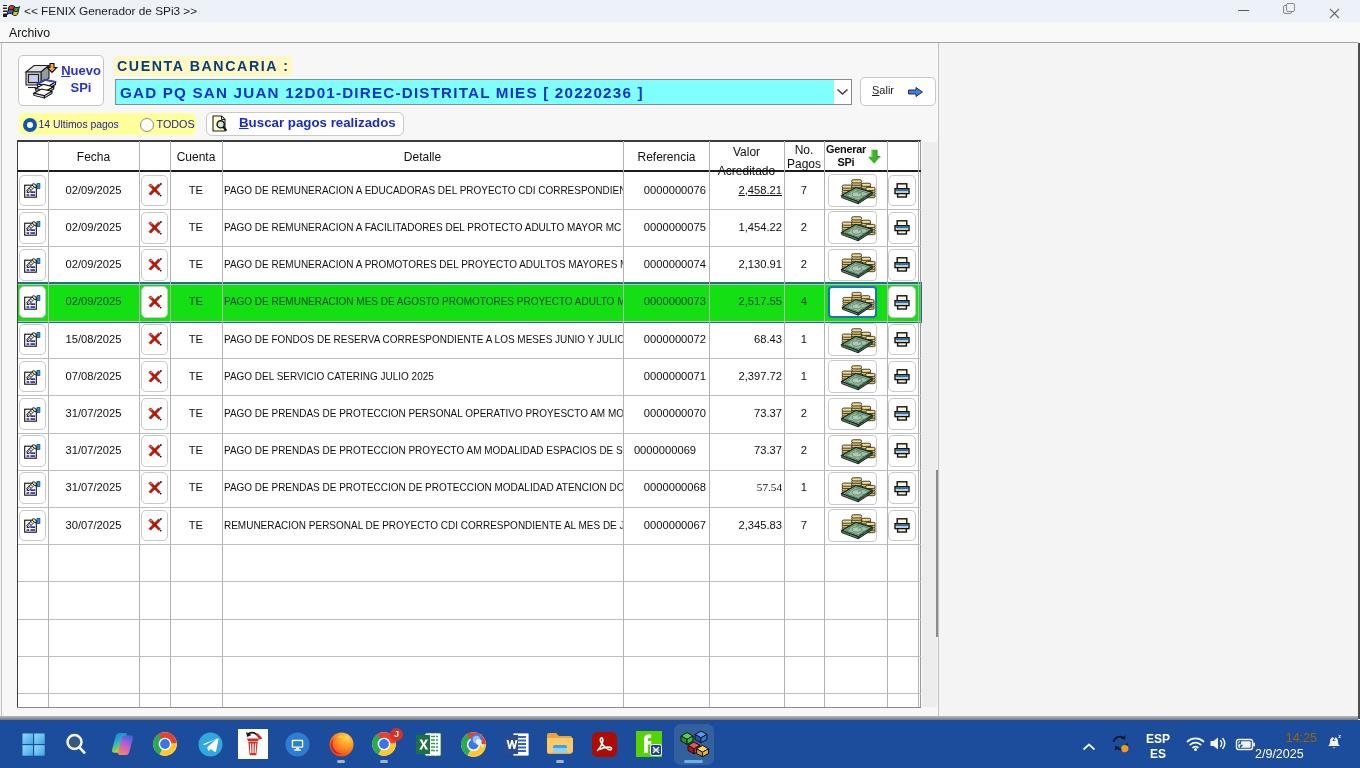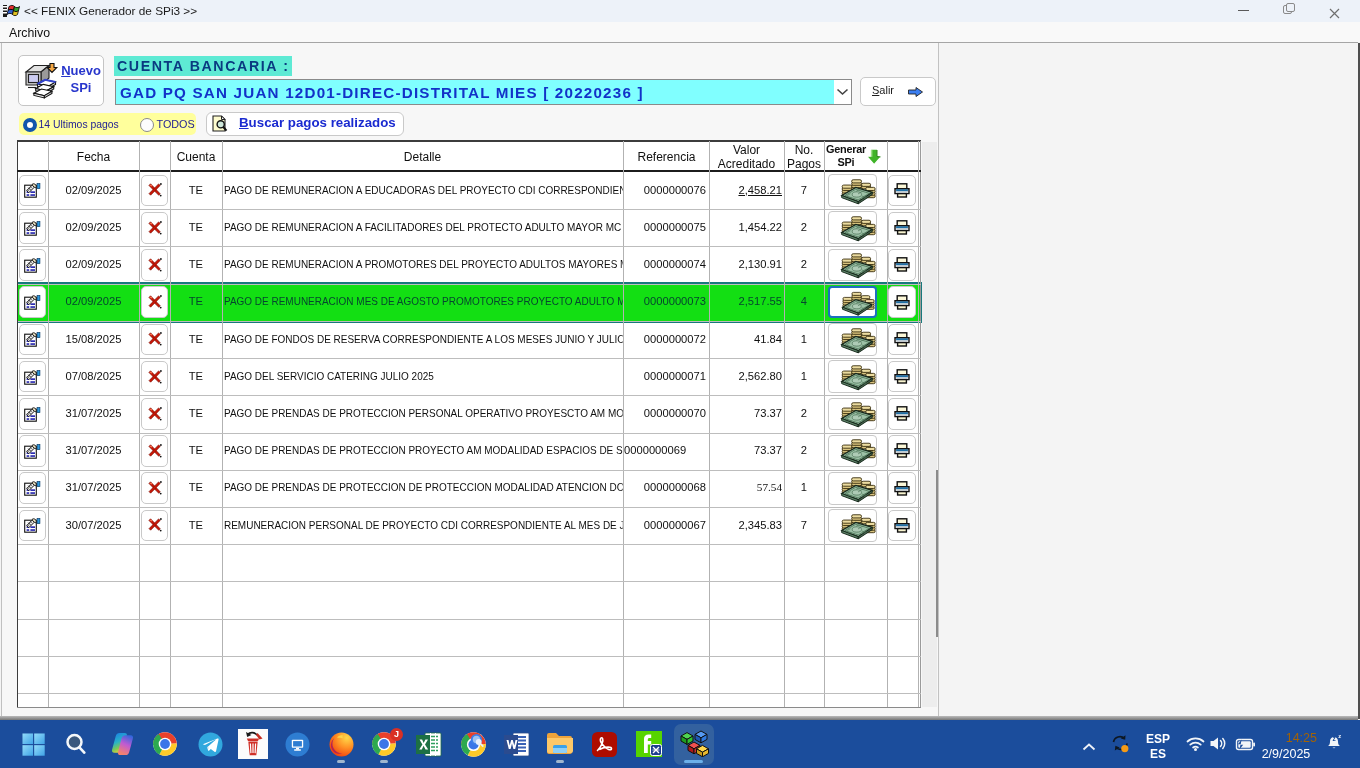--- a/index.html
+++ b/index.html
@@ -73,21 +73,21 @@
         <path d="M11 7 L19 2.4 L19 4.8 L11 9.4 Z" fill="#d8d8d8" stroke="#111" stroke-width="1.1"></path>
       </g>
 <g transform="translate(11.9,27) scale(0.95)">
         <path d="M0 4.4 L8 0 L19 2.4 L11 7 Z" fill="#fff" stroke="#111" stroke-width="1.1"></path>
         <path d="M0 4.4 L11 7 L11 9.4 L0 6.8 Z" fill="#ececec" stroke="#111" stroke-width="1.1"></path>
         <path d="M11 7 L19 2.4 L19 4.8 L11 9.4 Z" fill="#d8d8d8" stroke="#111" stroke-width="1.1"></path>
       </g>
 </svg></div>
 <div class="abs" style="left:58.5px;top:63px;width:45px;text-align:center;font-weight:bold;font-size:13px;color:#2836cc;line-height:16.5px;"><span style="text-decoration:underline;">N</span>uevo<br>SPi</div>
 
-<div class="abs" style="left:114px;top:55.5px;height:20px;background:#5eead4;color:#0a3a80;font-weight:bold;font-size:14.2px;letter-spacing:1.6px;padding:1px 3px 4px 3px;line-height:18px;">CUENTA BANCARIA :</div>
+<div class="abs" style="left:114px;top:55.5px;height:20px;background:#fef9c3;color:#0a3a80;font-weight:bold;font-size:14.2px;letter-spacing:1.6px;padding:1px 3px 4px 3px;line-height:18px;">CUENTA BANCARIA :</div>
 
 <div class="abs" style="left:115px;top:79px;width:737px;height:26px;border:1px solid #8a8a8a;background:#80ffff;"></div>
 <div class="abs" style="left:120px;top:84px;font-weight:bold;font-size:15.2px;letter-spacing:1.2px;color:#1232c8;">GAD PQ SAN JUAN 12D01-DIREC-DISTRITAL MIES [ 20220236 ]</div>
 <div class="abs" style="left:834px;top:80px;width:17px;height:24px;background:#fff;"></div>
 <svg class="abs" style="left:836px;top:88px;" width="13" height="8" viewBox="0 0 13 8">
     <path d="M1.5 1.5 L6.5 6 L11.5 1.5" fill="none" stroke="#444" stroke-width="1.6"></path>
   </svg>
 
 <div class="abs" style="left:859.5px;top:76.5px;width:76px;height:29px;background:#fff;border:1px solid #c9c9c9;border-radius:5px;"></div>
 <div class="abs" style="left:872px;top:84px;font-size:11px;color:#1c1c1c;"><span style="text-decoration:underline;">S</span>alir</div>
@@ -142,21 +142,21 @@
 <div class="hline" style="left:17.5px;top:507.0px;width:903.1px;"></div>
 <div class="hline" style="left:17.5px;top:544.2px;width:903.1px;"></div>
 <div class="hline" style="left:17.5px;top:581.4px;width:903.1px;"></div>
 <div class="hline" style="left:17.5px;top:618.6px;width:903.1px;"></div>
 <div class="hline" style="left:17.5px;top:655.9px;width:903.1px;"></div>
 <div class="hline" style="left:17.5px;top:693.1px;width:903.1px;"></div>
 <div class="hdrtxt" style="left:53px;top:149.5px;width:81px;">Fecha</div>
 <div class="hdrtxt" style="left:170px;top:149.5px;width:52px;">Cuenta</div>
 <div class="hdrtxt" style="left:222px;top:149.5px;width:401px;">Detalle</div>
 <div class="hdrtxt" style="left:624px;top:149.5px;width:85px;">Referencia</div>
-<div class="hdrtxt" style="left:709px;top:143px;width:75px;line-height:14px;">Valor<br>Acreditado</div>
+<div class="hdrtxt" style="left:709px;top:143px;width:75px;line-height:19px;">Valor<br>Acreditado</div>
 <div class="hdrtxt" style="left:784px;top:143px;width:40px;line-height:14px;">No.<br>Pagos</div>
 <div class="hdrtxt" style="left:824px;top:142.5px;width:44px;line-height:13px;font-weight:bold;font-size:10.9px;letter-spacing:-0.25px;">Generar<br>SPi</div>
 <div class="abs" style="left:866px;top:147.5px;"><svg width="17" height="18" viewBox="0 0 17 18">
         <path d="M4.6 1 h7 v7.2 h4 L8.1 16.8 L0.6 8.2 h4 Z" fill="#3fb328" stroke="#fff" stroke-width="1.3"></path>
         <path d="M5.6 2 v6.8" stroke="#9ade85" stroke-width="1.6"></path>
         <path d="M11 2 v6.5 l3.5 0.4" stroke="#2a8219" stroke-width="1" fill="none"></path>
       </svg></div>
 <div class="cellbtn" style="left:19.3px;top:174.6px;width:26.5px;height:31.8px;">
       <svg width="17" height="16" viewBox="0 0 17 16">
         <rect x="0.7" y="3.2" width="11.6" height="12" fill="#fff" stroke="#111" stroke-width="1.1"></rect>
@@ -424,21 +424,21 @@
         <path d="M2 3.5 L3.5 1.8 L13.2 11.8 L11.8 13.3 Z" fill="#cc1505" stroke="#7a0d02" stroke-width="0.7"></path>
         <path d="M11.6 1.9 L13.2 3.4 L3.6 13.2 L2.1 11.6 Z" fill="#cc1505" stroke="#7a0d02" stroke-width="0.7"></path>
         <path d="M3 3 l2.2 1" stroke="#ff7755" stroke-width="1.1"></path>
         <circle cx="13.9" cy="2" r="0.9" fill="#111"></circle>
         <circle cx="13.7" cy="13.6" r="0.9" fill="#111"></circle>
       </svg>
     </div>
 <div class="rowtxt" style="left:170px;top:332.5px;width:51.6px;text-align:center;">TE</div>
 <div class="rowtxt" style="font-size:11.2px;transform:scaleX(0.892);transform-origin:0 50%;left:224px;top:332.5px;width:447px;overflow:hidden;">PAGO DE FONDOS DE RESERVA CORRESPONDIENTE A LOS MESES JUNIO Y JULIO</div>
 <div class="rowtxt" style="left:624px;top:332.5px;width:82px;text-align:right;">0000000072</div>
-<div class="rowtxt" style="left:709px;top:332.5px;width:73px;text-align:right;">41.84</div>
+<div class="rowtxt" style="left:709px;top:332.5px;width:73px;text-align:right;">68.43</div>
 <div class="rowtxt" style="left:784px;top:332.5px;width:39.7px;text-align:center;">1</div>
 <div class="cellbtn" style="left:827.8px;top:323.1px;width:49px;height:32.6px;border:1px solid #c9c9c9;border-radius:4px;">
       <svg width="38" height="27" viewBox="0 0 46 32" style="margin-left:9px;margin-top:2px;">
         <rect x="5" y="16.9" width="12" height="3.8" rx="1.9" fill="#d9c47e" stroke="#3a2f10" stroke-width="1.1"></rect>
         <rect x="5" y="14.0" width="12" height="3.8" rx="1.9" fill="#d9c47e" stroke="#3a2f10" stroke-width="1.1"></rect>
         <rect x="5" y="11.1" width="12" height="3.8" rx="1.9" fill="#d9c47e" stroke="#3a2f10" stroke-width="1.1"></rect>
         <rect x="5" y="8.2" width="12" height="3.8" rx="1.9" fill="#ecdca0" stroke="#3a2f10" stroke-width="1.1"></rect>
         <rect x="16.5" y="10.5" width="12" height="3.8" rx="1.9" fill="#d9c47e" stroke="#3a2f10" stroke-width="1.1"></rect>
         <rect x="16.5" y="7.6" width="12" height="3.8" rx="1.9" fill="#d9c47e" stroke="#3a2f10" stroke-width="1.1"></rect>
         <rect x="16.5" y="4.7" width="12" height="3.8" rx="1.9" fill="#d9c47e" stroke="#3a2f10" stroke-width="1.1"></rect>
@@ -486,21 +486,21 @@
         <path d="M2 3.5 L3.5 1.8 L13.2 11.8 L11.8 13.3 Z" fill="#cc1505" stroke="#7a0d02" stroke-width="0.7"></path>
         <path d="M11.6 1.9 L13.2 3.4 L3.6 13.2 L2.1 11.6 Z" fill="#cc1505" stroke="#7a0d02" stroke-width="0.7"></path>
         <path d="M3 3 l2.2 1" stroke="#ff7755" stroke-width="1.1"></path>
         <circle cx="13.9" cy="2" r="0.9" fill="#111"></circle>
         <circle cx="13.7" cy="13.6" r="0.9" fill="#111"></circle>
       </svg>
     </div>
 <div class="rowtxt" style="left:170px;top:369.7px;width:51.6px;text-align:center;">TE</div>
 <div class="rowtxt" style="font-size:11.2px;transform:scaleX(0.892);transform-origin:0 50%;left:224px;top:369.7px;width:447px;overflow:hidden;">PAGO DEL SERVICIO CATERING JULIO 2025</div>
 <div class="rowtxt" style="left:624px;top:369.7px;width:82px;text-align:right;">0000000071</div>
-<div class="rowtxt" style="left:709px;top:369.7px;width:73px;text-align:right;">2,562.80</div>
+<div class="rowtxt" style="left:709px;top:369.7px;width:73px;text-align:right;">2,397.72</div>
 <div class="rowtxt" style="left:784px;top:369.7px;width:39.7px;text-align:center;">1</div>
 <div class="cellbtn" style="left:827.8px;top:360.3px;width:49px;height:32.6px;border:1px solid #c9c9c9;border-radius:4px;">
       <svg width="38" height="27" viewBox="0 0 46 32" style="margin-left:9px;margin-top:2px;">
         <rect x="5" y="16.9" width="12" height="3.8" rx="1.9" fill="#d9c47e" stroke="#3a2f10" stroke-width="1.1"></rect>
         <rect x="5" y="14.0" width="12" height="3.8" rx="1.9" fill="#d9c47e" stroke="#3a2f10" stroke-width="1.1"></rect>
         <rect x="5" y="11.1" width="12" height="3.8" rx="1.9" fill="#d9c47e" stroke="#3a2f10" stroke-width="1.1"></rect>
         <rect x="5" y="8.2" width="12" height="3.8" rx="1.9" fill="#ecdca0" stroke="#3a2f10" stroke-width="1.1"></rect>
         <rect x="16.5" y="10.5" width="12" height="3.8" rx="1.9" fill="#d9c47e" stroke="#3a2f10" stroke-width="1.1"></rect>
         <rect x="16.5" y="7.6" width="12" height="3.8" rx="1.9" fill="#d9c47e" stroke="#3a2f10" stroke-width="1.1"></rect>
         <rect x="16.5" y="4.7" width="12" height="3.8" rx="1.9" fill="#d9c47e" stroke="#3a2f10" stroke-width="1.1"></rect>
@@ -609,21 +609,21 @@
       <svg width="16" height="16" viewBox="0 0 16 16">
         <path d="M2 3.5 L3.5 1.8 L13.2 11.8 L11.8 13.3 Z" fill="#cc1505" stroke="#7a0d02" stroke-width="0.7"></path>
         <path d="M11.6 1.9 L13.2 3.4 L3.6 13.2 L2.1 11.6 Z" fill="#cc1505" stroke="#7a0d02" stroke-width="0.7"></path>
         <path d="M3 3 l2.2 1" stroke="#ff7755" stroke-width="1.1"></path>
         <circle cx="13.9" cy="2" r="0.9" fill="#111"></circle>
         <circle cx="13.7" cy="13.6" r="0.9" fill="#111"></circle>
       </svg>
     </div>
 <div class="rowtxt" style="left:170px;top:444.1px;width:51.6px;text-align:center;">TE</div>
 <div class="rowtxt" style="font-size:11.2px;transform:scaleX(0.892);transform-origin:0 50%;left:224px;top:444.1px;width:447px;overflow:hidden;">PAGO DE PRENDAS DE PROTECCION PROYECTO AM MODALIDAD ESPACIOS DE SC</div>
-<div class="rowtxt" style="left:624px;top:444.1px;width:82px;text-align:left;">0000000069</div>
+<div class="rowtxt" style="left:624px;top:444.1px;width:82px;text-align:center;">0000000069</div>
 <div class="rowtxt" style="left:709px;top:444.1px;width:73px;text-align:right;">73.37</div>
 <div class="rowtxt" style="left:784px;top:444.1px;width:39.7px;text-align:center;">2</div>
 <div class="cellbtn" style="left:827.8px;top:434.7px;width:49px;height:32.6px;border:1px solid #c9c9c9;border-radius:4px;">
       <svg width="38" height="27" viewBox="0 0 46 32" style="margin-left:9px;margin-top:2px;">
         <rect x="5" y="16.9" width="12" height="3.8" rx="1.9" fill="#d9c47e" stroke="#3a2f10" stroke-width="1.1"></rect>
         <rect x="5" y="14.0" width="12" height="3.8" rx="1.9" fill="#d9c47e" stroke="#3a2f10" stroke-width="1.1"></rect>
         <rect x="5" y="11.1" width="12" height="3.8" rx="1.9" fill="#d9c47e" stroke="#3a2f10" stroke-width="1.1"></rect>
         <rect x="5" y="8.2" width="12" height="3.8" rx="1.9" fill="#ecdca0" stroke="#3a2f10" stroke-width="1.1"></rect>
         <rect x="16.5" y="10.5" width="12" height="3.8" rx="1.9" fill="#d9c47e" stroke="#3a2f10" stroke-width="1.1"></rect>
         <rect x="16.5" y="7.6" width="12" height="3.8" rx="1.9" fill="#d9c47e" stroke="#3a2f10" stroke-width="1.1"></rect>
@@ -955,20 +955,20 @@
         <path d="M1.5 5 h3 L9 1.5 v12 L4.5 10 h-3 Z" fill="#f2f5f8"></path>
         <path d="M11.5 4.5 a4.4 4.4 0 0 1 0 6 M13.8 2.5 a7.5 7.5 0 0 1 0 10" fill="none" stroke="#f2f5f8" stroke-width="1.5" stroke-linecap="round"></path>
       </svg></div>
 <div class="abs" style="left:1233px;top:737px;"><svg width="22" height="13" viewBox="0 0 22 13">
         <rect x="3.5" y="1.5" width="16" height="10" rx="2" fill="none" stroke="#f2f5f8" stroke-width="1.4"></rect>
         <rect x="20.2" y="4.5" width="1.8" height="4" rx="0.8" fill="#f2f5f8"></rect>
         <rect x="5.3" y="3.3" width="12.4" height="6.4" rx="1" fill="#f2f5f8"></rect>
         <path d="M8.6 1.5 L5 6.3 h2.6 L6.4 11.5 l3.8-4.7 H7.6 Z" fill="#1b4d9c"></path>
       </svg></div>
 <div class="abs" style="left:1255px;top:730.5px;width:62px;text-align:right;font-size:12.5px;color:#a16207;">14:25</div>
-<div class="abs" style="left:1255px;top:746.5px;width:62px;text-align:center;font-size:12.5px;color:#fff;">2/9/2025</div>
+<div class="abs" style="left:1255px;top:746.5px;width:62px;text-align:left;font-size:12.5px;color:#fff;">2/9/2025</div>
 <div class="abs" style="left:1325px;top:733px;"><svg width="18" height="18" viewBox="0 0 18 18">
         <path d="M3 13 c1.5-1 2-2.5 2-4.5 0-2.8 1.6-4.5 4-4.5 s4 1.7 4 4.5 c0 2 0.5 3.5 2 4.5 Z" fill="#f2f5f8"></path>
         <path d="M7.5 14.5 a1.8 1.8 0 0 0 3 0 Z" fill="#f2f5f8"></path>
         <text x="9" y="8.3" font-size="6.5" font-weight="bold" fill="#1b4d9c" text-anchor="middle" font-family="Liberation Sans">z</text>
         <text x="14.8" y="4.6" font-size="6" font-weight="bold" fill="#f2f5f8" text-anchor="middle" font-family="Liberation Sans">z</text>
       </svg></div>
 </div>
 
 </body></html>

